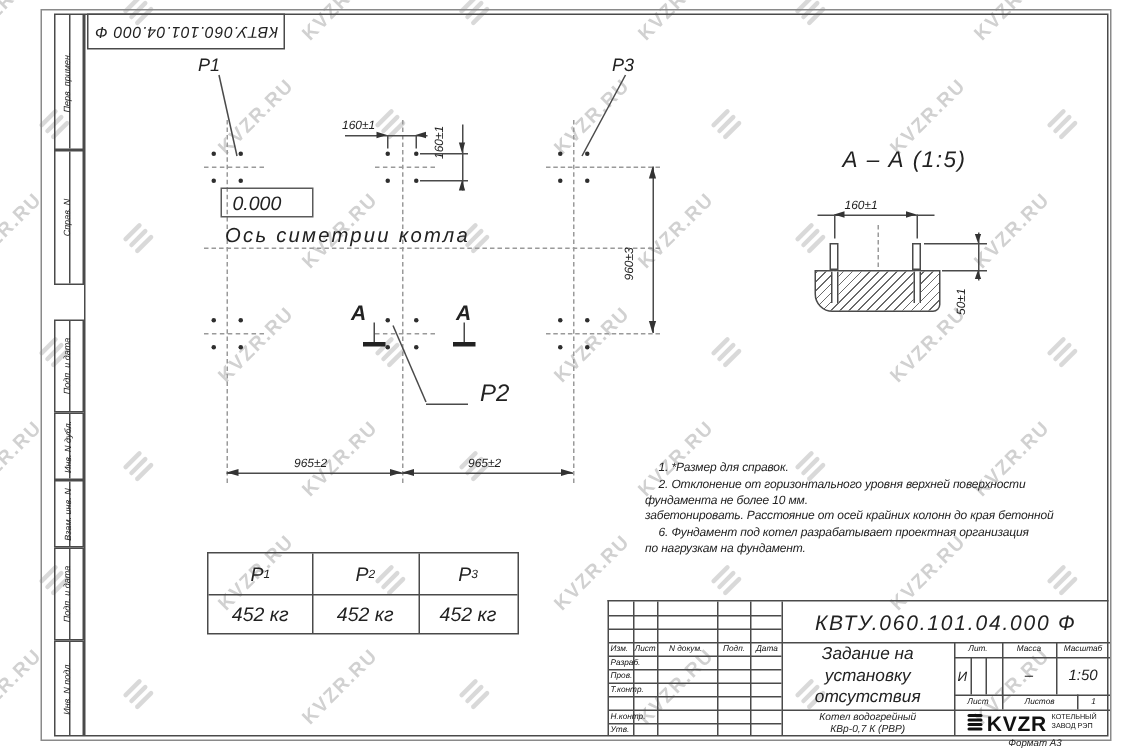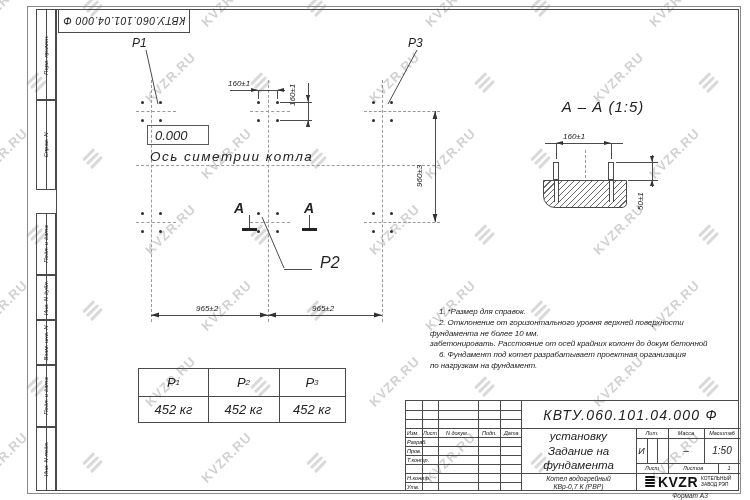--- a/index.html
+++ b/index.html
@@ -354,21 +354,21 @@
 
   <div class="dim rot90" style="left:645px;top:201px;">50±1</div>
   <div class="vl" style="left:652px;top:155px;height:32px;"></div>
   <div class="hl" style="left:616px;top:162px;width:42px;"></div>
   <div class="hl" style="left:628px;top:180px;width:30px;"></div>
 
   <div class="abs" style="left:430px;top:307px;width:312px;">
     <div class="note-line note-num">1. *Размер для справок.</div>
     <div class="note-line note-num">2. Отклонение от горизонтального уровня верхней поверхности</div>
     <div class="note-line">фундамента не более 10 мм.</div>
-    <div class="note-line">забетонировать. Расстояние от осей крайних колонн до докум бетонной</div>
+    <div class="note-line">забетонировать. Расстояние от осей крайних колонн до края бетонной</div>
     <div class="note-line note-num">6. Фундамент под котел разрабатывает проектная организация</div>
     <div class="note-line">по нагрузкам на фундамент.</div>
   </div>
 
   <div class="box" style="left:138px;top:368px;width:208px;height:55px;">
     <div class="vl" style="left:69px;top:0;height:53px;"></div>
     <div class="vl" style="left:140px;top:0;height:53px;"></div>
     <div class="hl" style="left:0;top:27px;width:206px;"></div>
     <div class="abs cell-c it" style="left:0;top:0;width:69px;height:27px;font-size:13px;">
         <span>P</span>
@@ -416,23 +416,23 @@
     <div class="tb-text" style="left:1px;top:37.5px;">Разраб.</div>
     <div class="tb-text" style="left:1px;top:46.5px;">Пров.</div>
     <div class="tb-text" style="left:1px;top:55.5px;">Т.контр.</div>
     <div class="tb-text" style="left:1px;top:64.5px;"></div>
     <div class="tb-text" style="left:1px;top:73.5px;">Н.контр.</div>
     <div class="tb-text" style="left:1px;top:82.5px;">Утв.</div>
 
     <div class="abs cell-c it" style="left:115px;top:0;width:219px;height:27px;font-size:14px;letter-spacing:1.2px;">КВТУ.060.101.04.000  Ф</div>
 
     <div class="abs it" style="left:115px;top:28px;width:115px;height:44px;text-align:center;font-size:11.5px;line-height:14.5px;">
+      <div>Задание на</div>
       <div>установку</div>
-      <div>Задание на</div>
-      <div>фундамента</div>
+      <div>отсутствия</div>
     </div>
     <div class="hl" style="left:115px;top:72px;width:219px;"></div>
 
     <div class="abs it" style="left:115px;top:73px;width:115px;height:17px;text-align:center;font-size:6.8px;line-height:8px;padding-top:1px;">
       <div>Котел водогрейный</div>
       <div>КВр-0,7 К (РВР)</div>
     </div>
 
     <div class="hl" style="left:230px;top:37px;width:104px;"></div>
     <div class="hl" style="left:230px;top:62px;width:104px;"></div>

